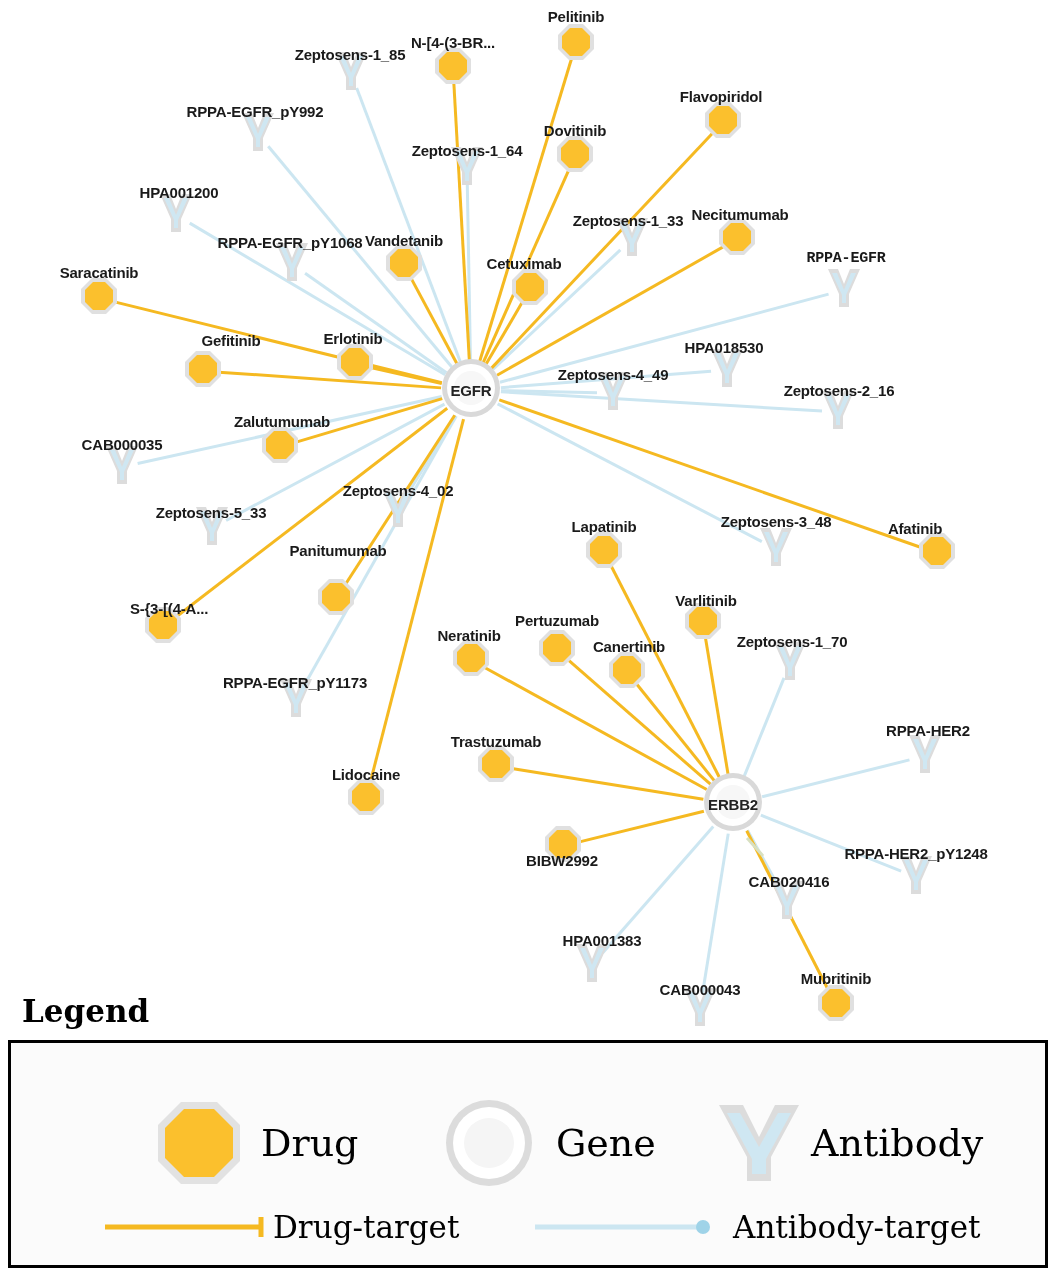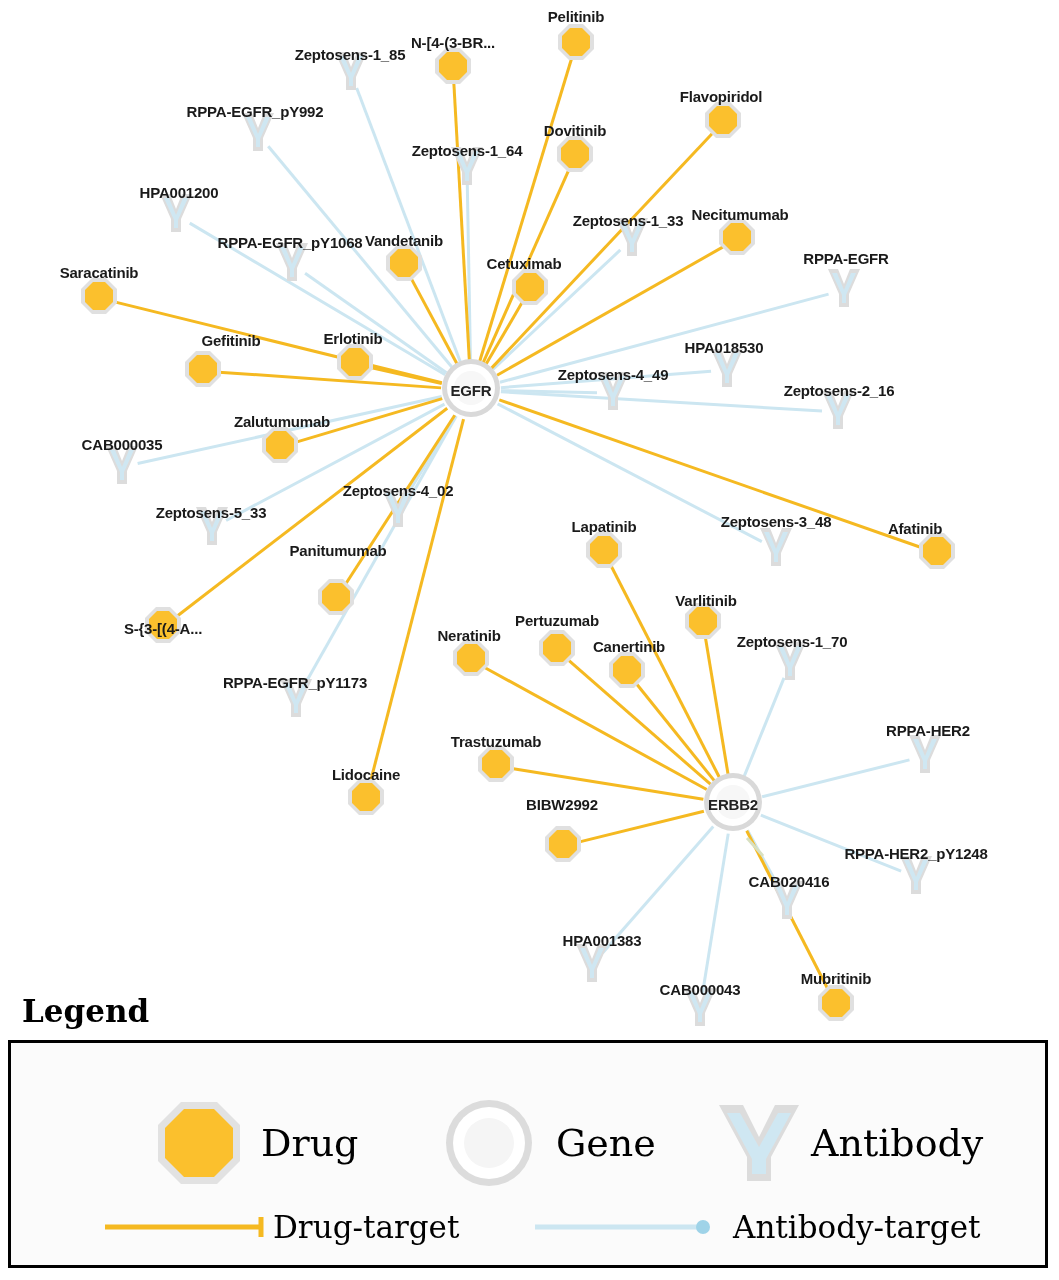--- a/index.html
+++ b/index.html
@@ -158,21 +158,21 @@
       <div class="node-label" style="left: 628px; top: 220px;">Zeptosens-1_33</div>
       <div class="node" style="left: 292px; top: 264px;"><svg width="36" height="44" viewBox="0 0 36 44">
           <path d="M2,3 L12,3 L18,18 L24,3 L34,3 L23,28 L23,41 L13,41 L13,28 Z" fill="#dcdcdc"></path>
           <path d="M6,7 L11,7 L18,24 L25,7 L30,7 L20,29 L20,37 L16,37 L16,29 Z" fill="#cfe7f2"></path>
         </svg></div>
       <div class="node-label" style="left: 290px; top: 242px;">RPPA-EGFR_pY1068</div>
       <div class="node" style="left: 844px; top: 290px;"><svg width="36" height="44" viewBox="0 0 36 44">
           <path d="M2,3 L12,3 L18,18 L24,3 L34,3 L23,28 L23,41 L13,41 L13,28 Z" fill="#dcdcdc"></path>
           <path d="M6,7 L11,7 L18,24 L25,7 L30,7 L20,29 L20,37 L16,37 L16,29 Z" fill="#cfe7f2"></path>
         </svg></div>
-      <div class="node-label" style="left: 846px; top: 258px;">RPPA-EGFR</div>
+      <div class="node-label" style="left: 846px; top: 258px; font-family: Liberation Mono, monospace;">RPPA-EGFR</div>
       <div class="node" style="left: 727px; top: 370px;"><svg width="36" height="44" viewBox="0 0 36 44">
           <path d="M2,3 L12,3 L18,18 L24,3 L34,3 L23,28 L23,41 L13,41 L13,28 Z" fill="#dcdcdc"></path>
           <path d="M6,7 L11,7 L18,24 L25,7 L30,7 L20,29 L20,37 L16,37 L16,29 Z" fill="#cfe7f2"></path>
         </svg></div>
       <div class="node-label" style="left: 724px; top: 347px;">HPA018530</div>
       <div class="node" style="left: 613px; top: 393px;"><svg width="36" height="44" viewBox="0 0 36 44">
           <path d="M2,3 L12,3 L18,18 L24,3 L34,3 L23,28 L23,41 L13,41 L13,28 Z" fill="#dcdcdc"></path>
           <path d="M6,7 L11,7 L18,24 L25,7 L30,7 L20,29 L20,37 L16,37 L16,29 Z" fill="#cfe7f2"></path>
         </svg></div>
       <div class="node-label" style="left: 613px; top: 374px;">Zeptosens-4_49</div>
@@ -303,21 +303,21 @@
       <div class="node-label" style="left: 604px; top: 526px;">Lapatinib</div>
       <div class="node" style="left: 336px; top: 599px;"><svg width="40" height="40" viewBox="0 0 40 40">
           <polygon points="13,2 27,2 38,13 38,27 27,38 13,38 2,27 2,13" fill="#e0e0e0"></polygon>
           <polygon points="14,6 26,6 34,14 34,26 26,34 14,34 6,26 6,14" fill="#fbc02d"></polygon>
         </svg></div>
       <div class="node-label" style="left: 338px; top: 550px; text-align: right;">Panitumumab</div>
       <div class="node" style="left: 163px; top: 627px;"><svg width="40" height="40" viewBox="0 0 40 40">
           <polygon points="13,2 27,2 38,13 38,27 27,38 13,38 2,27 2,13" fill="#e0e0e0"></polygon>
           <polygon points="14,6 26,6 34,14 34,26 26,34 14,34 6,26 6,14" fill="#fbc02d"></polygon>
         </svg></div>
-      <div class="node-label" style="left: 163px; top: 608px; margin-top: 20px;">S-{3-[(4-A...</div>
+      <div class="node-label" style="left: 169px; top: 608px;">S-{3-[(4-A...</div>
       <div class="node" style="left: 703px; top: 623px;"><svg width="40" height="40" viewBox="0 0 40 40">
           <polygon points="13,2 27,2 38,13 38,27 27,38 13,38 2,27 2,13" fill="#e0e0e0"></polygon>
           <polygon points="14,6 26,6 34,14 34,26 26,34 14,34 6,26 6,14" fill="#fbc02d"></polygon>
         </svg></div>
       <div class="node-label" style="left: 706px; top: 600px;">Varlitinib</div>
       <div class="node" style="left: 557px; top: 650px;"><svg width="40" height="40" viewBox="0 0 40 40">
           <polygon points="13,2 27,2 38,13 38,27 27,38 13,38 2,27 2,13" fill="#e0e0e0"></polygon>
           <polygon points="14,6 26,6 34,14 34,26 26,34 14,34 6,26 6,14" fill="#fbc02d"></polygon>
         </svg></div>
       <div class="node-label" style="left: 557px; top: 620px;">Pertuzumab</div>
@@ -338,21 +338,21 @@
       <div class="node-label" style="left: 496px; top: 741px;">Trastuzumab</div>
       <div class="node" style="left: 366px; top: 799px;"><svg width="40" height="40" viewBox="0 0 40 40">
           <polygon points="13,2 27,2 38,13 38,27 27,38 13,38 2,27 2,13" fill="#e0e0e0"></polygon>
           <polygon points="14,6 26,6 34,14 34,26 26,34 14,34 6,26 6,14" fill="#fbc02d"></polygon>
         </svg></div>
       <div class="node-label" style="left: 366px; top: 774px;">Lidocaine</div>
       <div class="node" style="left: 563px; top: 846px;"><svg width="40" height="40" viewBox="0 0 40 40">
           <polygon points="13,2 27,2 38,13 38,27 27,38 13,38 2,27 2,13" fill="#e0e0e0"></polygon>
           <polygon points="14,6 26,6 34,14 34,26 26,34 14,34 6,26 6,14" fill="#fbc02d"></polygon>
         </svg></div>
-      <div class="node-label" style="left: 562px; top: 804px;">BIBW2992</div>
+      <div class="node-label" style="left: 562px; top: 860px;">BIBW2992</div>
       <div class="node" style="left: 836px; top: 1005px;"><svg width="40" height="40" viewBox="0 0 40 40">
           <polygon points="13,2 27,2 38,13 38,27 27,38 13,38 2,27 2,13" fill="#e0e0e0"></polygon>
           <polygon points="14,6 26,6 34,14 34,26 26,34 14,34 6,26 6,14" fill="#fbc02d"></polygon>
         </svg></div>
       <div class="node-label" style="left: 836px; top: 978px;">Mubritinib</div>
       <div class="node" style="left: 471px; top: 390px;"><svg width="62" height="62" viewBox="0 0 62 62">
           <circle cx="31" cy="31" r="29" fill="#d9d9d9"></circle>
           <circle cx="31" cy="31" r="24" fill="#ffffff"></circle>
           <circle cx="31" cy="31" r="17" fill="#f7f7f7"></circle>
         </svg></div>

